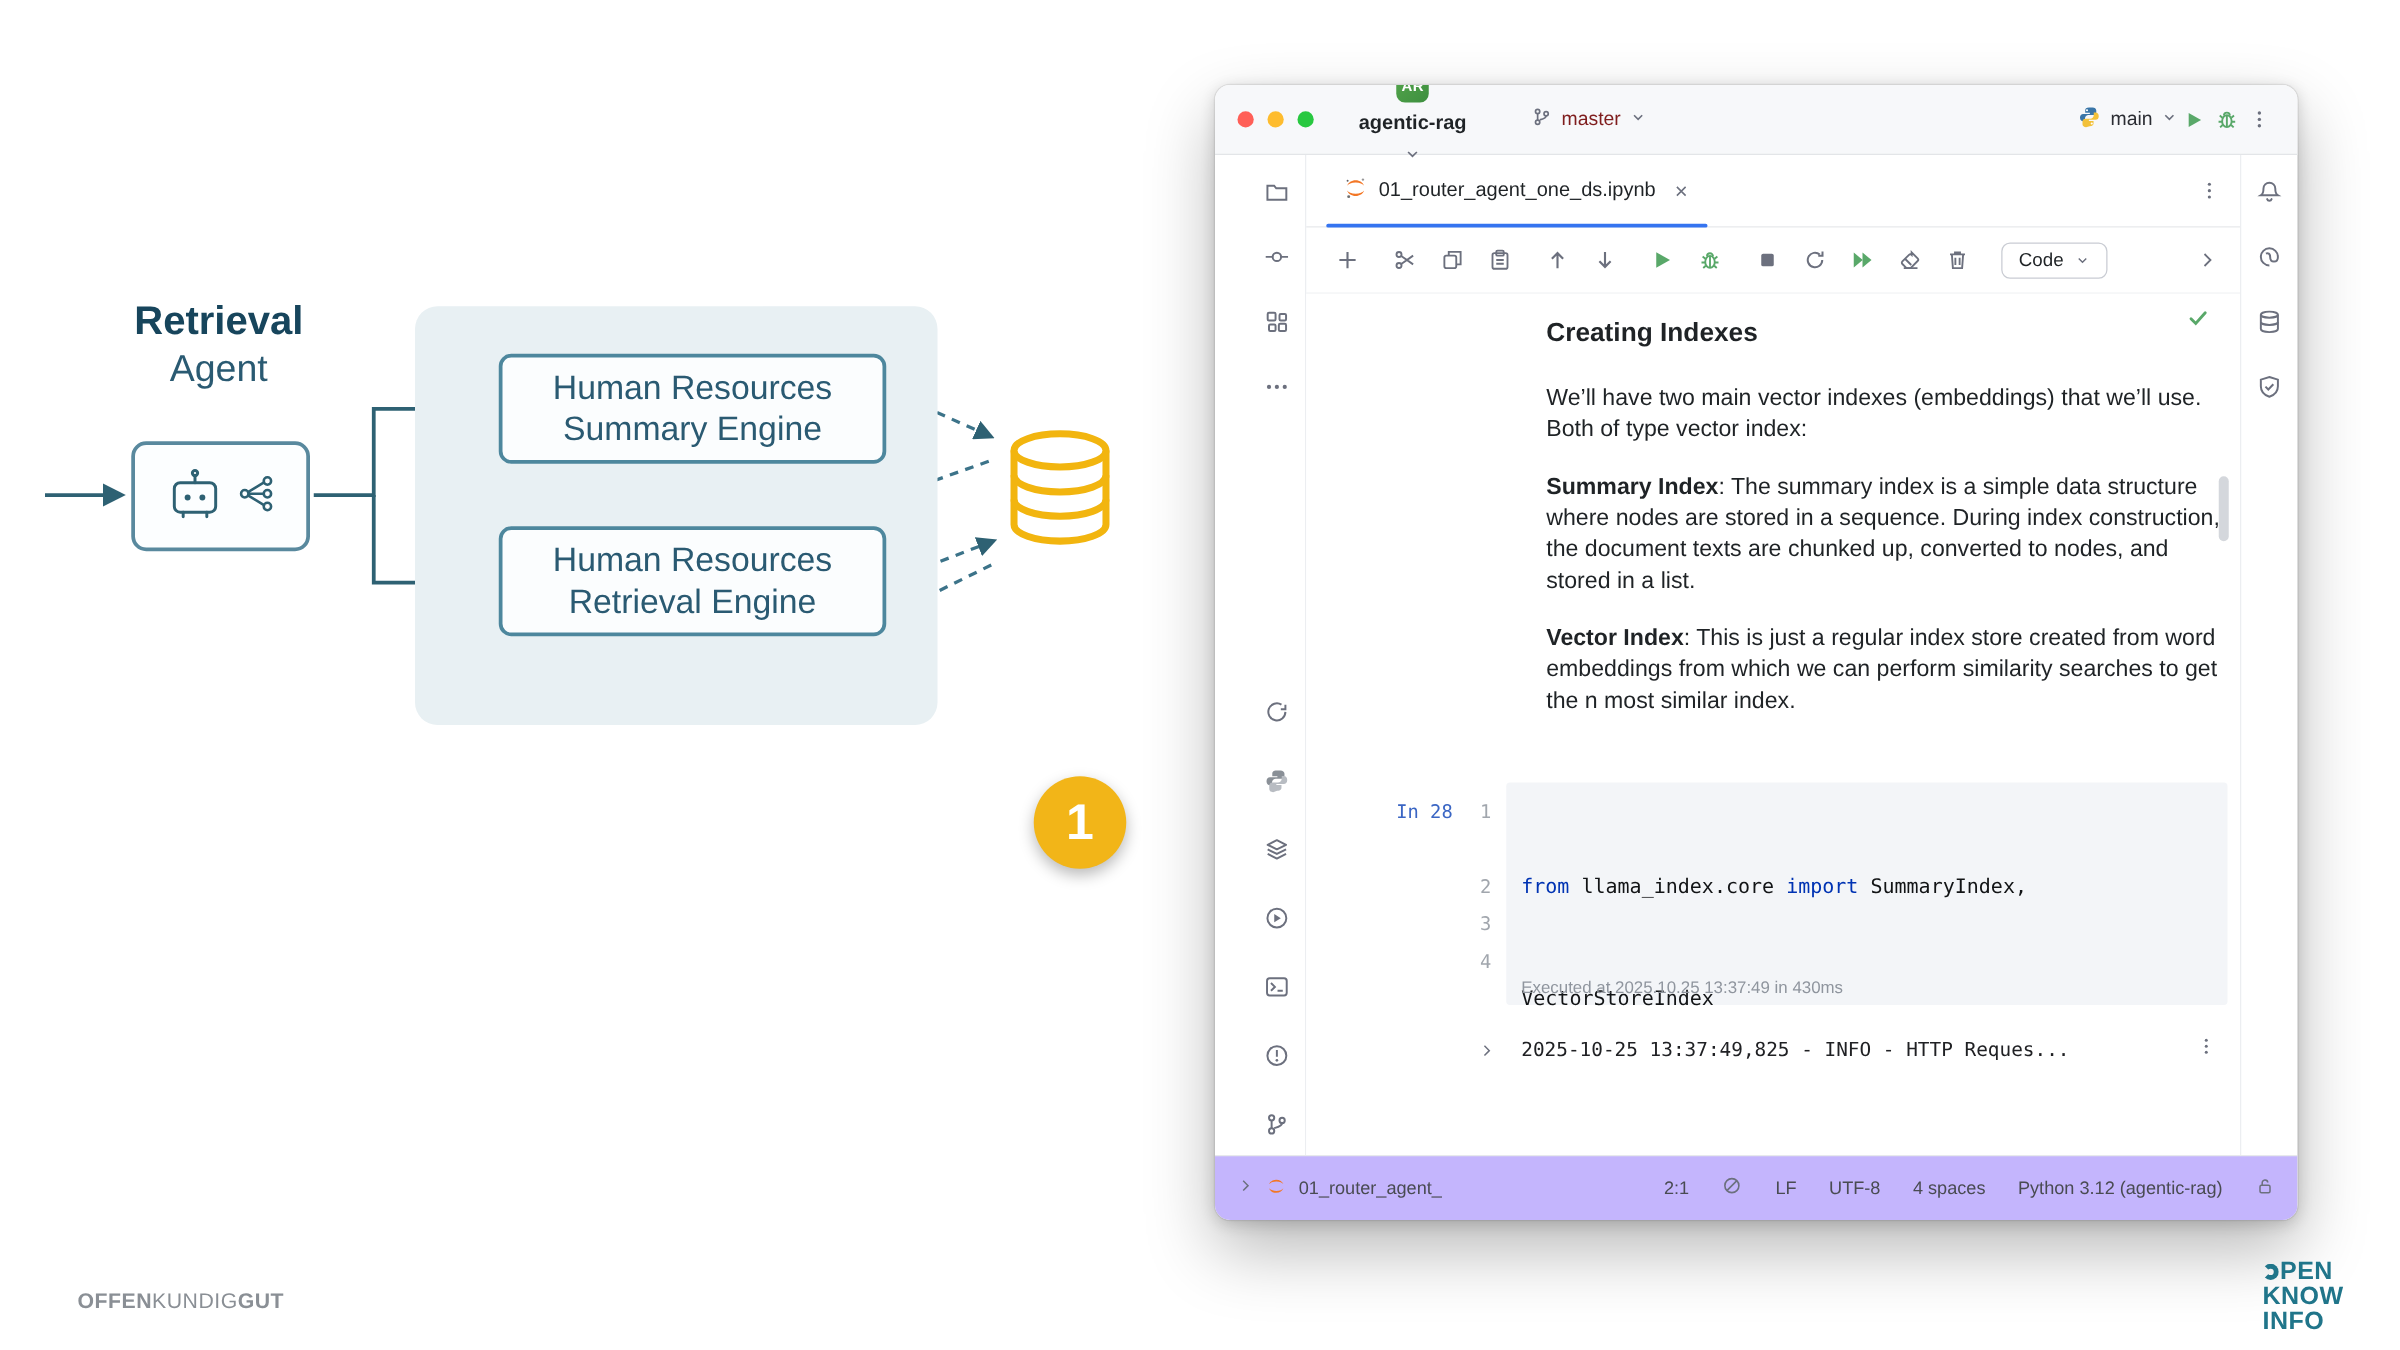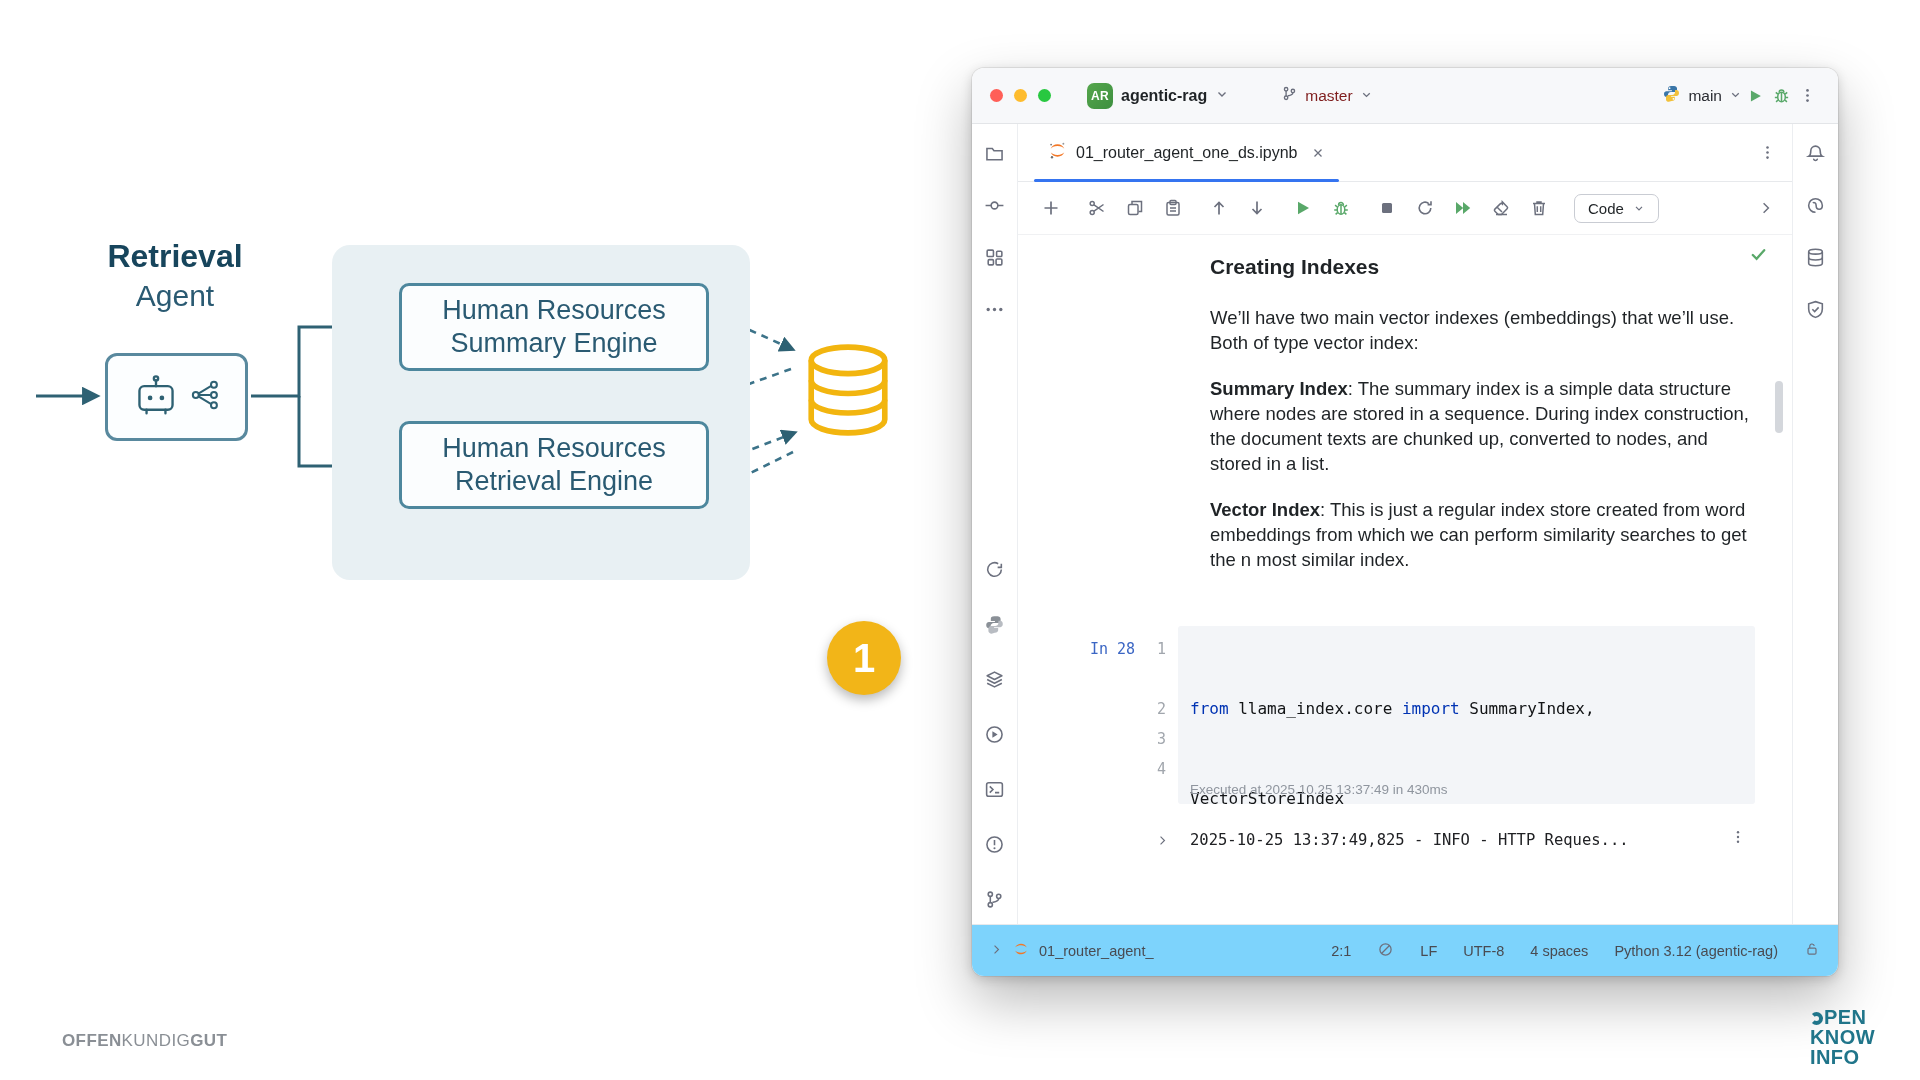--- a/index.html
+++ b/index.html
@@ -32,30 +32,30 @@
   
   .ide { position:absolute; left:972px; top:68px; width:866px; height:908px; background:#fff; border-radius:12px;
     box-shadow:0 24px 55px rgba(0,0,0,.28), 0 3px 12px rgba(0,0,0,.16), 0 0 0 1px rgba(0,0,0,.07);
     display:flex; flex-direction:column; overflow:hidden; color:#1f2326; }
 
   .titlebar { height:56px; flex:0 0 56px; background:#f7f8fa; border-bottom:1px solid #e3e5e8;
     display:flex; align-items:center; padding:0 14px 0 18px; }
   .traffic { display:flex; gap:11px; }
   .dot { width:13px; height:13px; border-radius:50%; display:inline-block; }
   .dot.red{background:#ff5f57;} .dot.yellow{background:#febc2e;} .dot.green{background:#28c840;}
-  .proj { display:flex; align-items:center; gap:8px; margin-left:36px; cursor:default; }
+  .proj { display:flex; align-items:center; gap:8px; margin-left:36px; cursor:default;flex-direction:column; }
   .ar { width:26px; height:26px; border-radius:7px; background:linear-gradient(135deg,#55a64c,#3d8f3f); color:#fff;
     font-size:12px; font-weight:700; display:flex; align-items:center; justify-content:center; letter-spacing:.3px; }
   .pname { font-size:16px; font-weight:700; color:#1f2326; }
   .branch { display:flex; align-items:center; gap:7px; margin-left:52px; font-size:15.5px; color:#7f1d1d; }
   .rungroup { margin-left:auto; display:flex; align-items:center; padding-right:4px; }
   .runconf { display:flex; align-items:center; gap:7px; font-size:15.5px; color:#2b2d33; }
   .tico { display:flex; align-items:center; justify-content:center; width:26px; height:26px; }
 
-  .bodyrow { flex:1; display:flex; min-height:0; }
+  .bodyrow { flex:1; display:flex; min-height:0;padding-left:27px; }
   .bar { width:46px; flex:0 0 46px; display:flex; flex-direction:column; align-items:center; padding:16px 0 12px; color:#6c707e; }
   .bar.left { border-right:1px solid #eceef1; }
   .bar.right { border-left:1px solid #eceef1; }
   .sb-icon { width:26px; height:26px; margin-bottom:26px; display:flex; align-items:center; justify-content:center; color:#6c707e; }
   .bar .spacer { flex:1; }
   .bar.left .low { margin-bottom:29px; }
 
   .main { flex:1; display:flex; flex-direction:column; min-width:0; }
 
   .tabrow { height:58px; flex:0 0 58px; display:flex; align-items:center; border-bottom:1px solid #e7e9ec; padding:0 16px 0 22px; position:relative; }
@@ -92,21 +92,21 @@
   .tk-kw { color:#0033b3; }
 
   .exec-note { position:absolute; left:172px; top:547px; font-size:13.5px; color:#8f959e; }
 
   .out-chev { position:absolute; left:138px; top:599px; color:#6c707e; display:flex; }
   .output { position:absolute; left:172px; top:596px; width:540px; font-family:"DejaVu Sans Mono", monospace;
     font-size:15.5px; color:#202124; white-space:nowrap; overflow:hidden; }
   .out-kebab { position:absolute; left:712px; top:594px; color:#6c707e; display:flex; }
 
   .statusbar { height:52px; flex:0 0 52px; border-top:1px solid #e7e9ec; display:flex; align-items:center;
-    padding:0 18px 0 18px; font-size:14.5px; color:#494b52; gap:26px; background:#7dd3fc; }
+    padding:0 18px 0 18px; font-size:14.5px; color:#494b52; gap:26px; background:#c4b5fd; }
   .sbl { display:flex; align-items:center; gap:10px; }
   .sb-spacer { flex:1; }
   .sb-item { white-space:nowrap; }
 
   
   .brand-left { position:absolute; left:62px; top:1031px; font-size:17px; color:#8a8f95; letter-spacing:.4px; }
   .brand-left .hv { font-weight:700; }
   .brand-right { position:absolute; left:1810px; top:1007px; color:#20758a; font-weight:700; font-size:20px; line-height:20px; letter-spacing:.4px; }
   .ring { display:inline-block; width:13px; height:13px; border:4px solid #20758a; border-left-color:transparent;
     border-radius:50%; vertical-align:-1px; margin-right:1px; }

